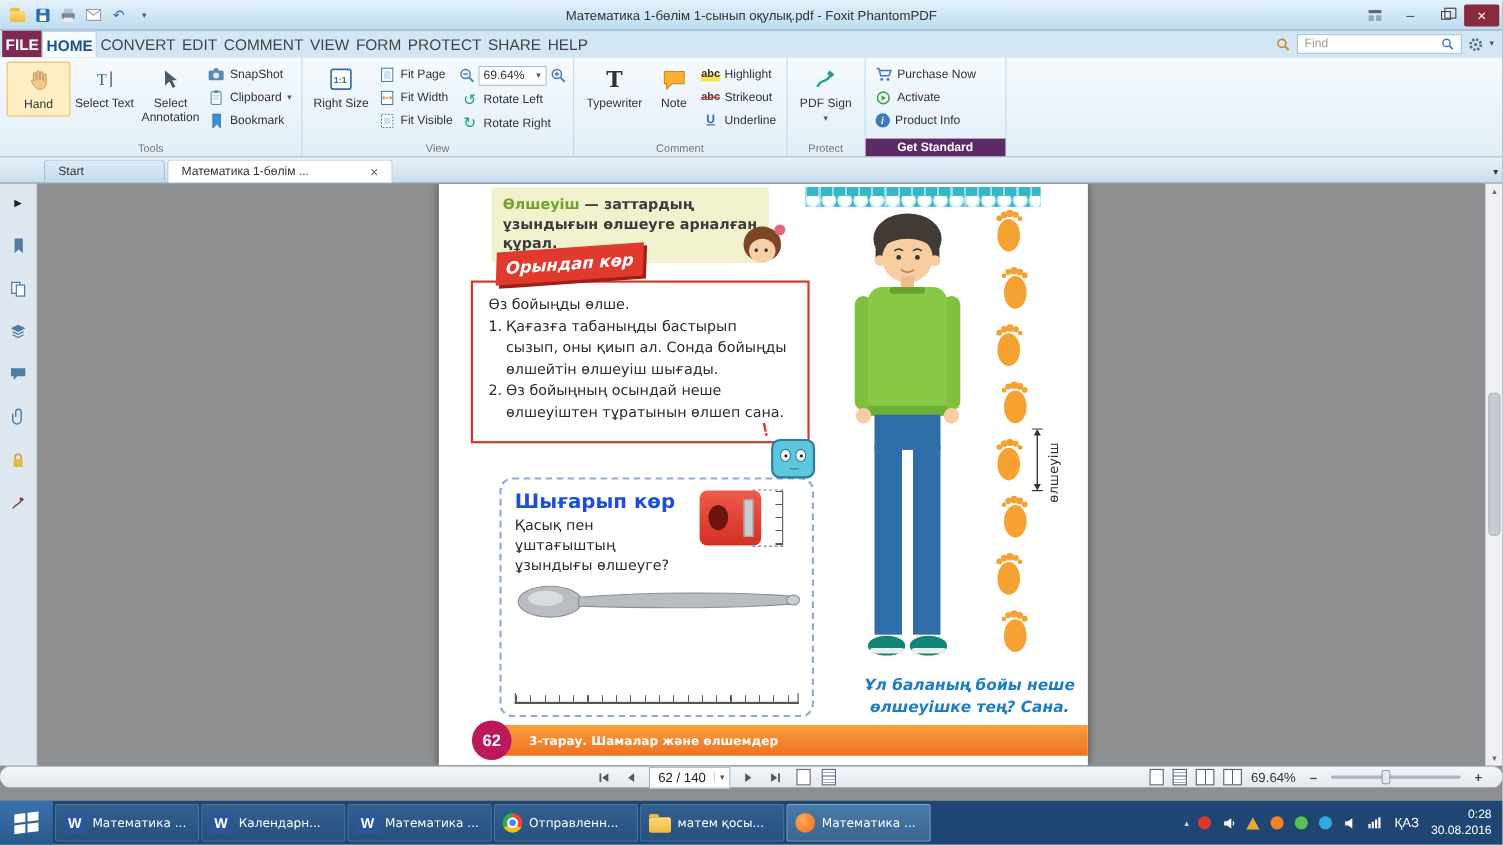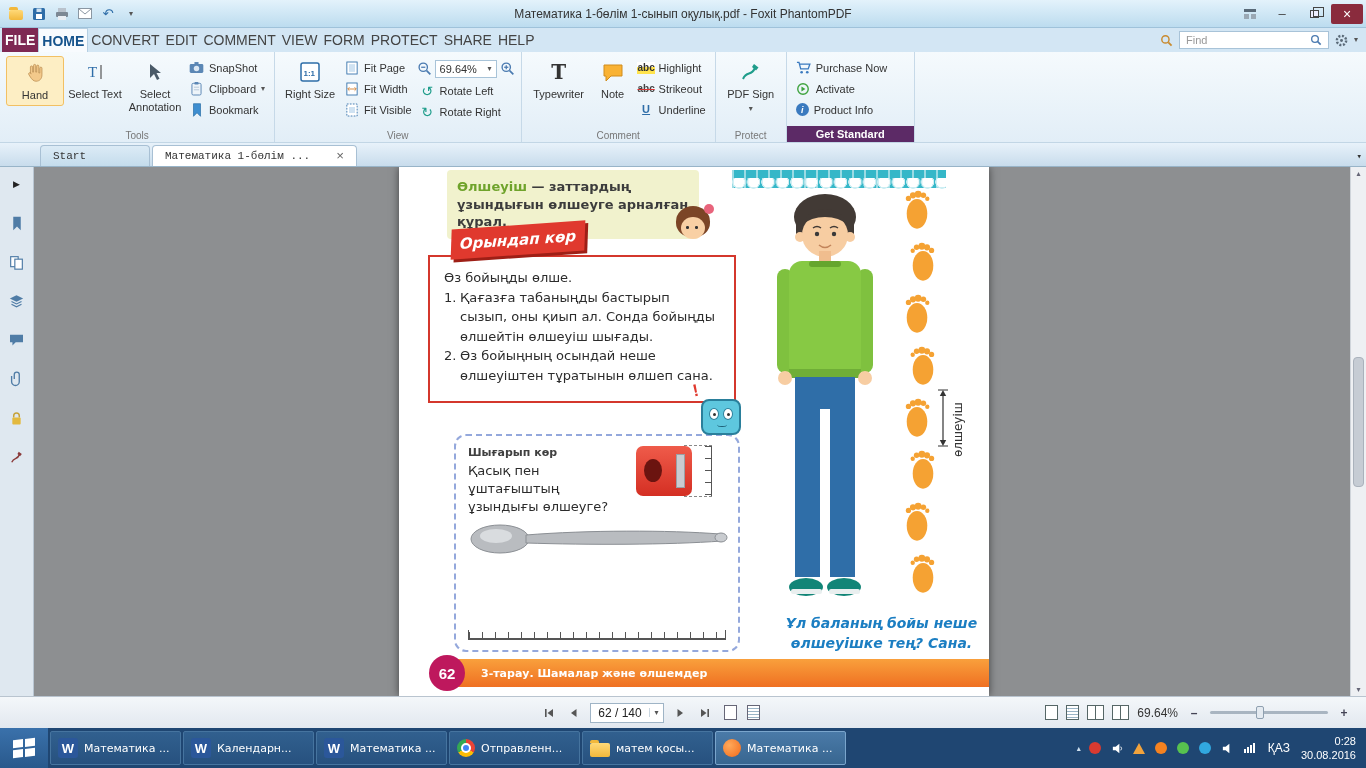--- a/index.html
+++ b/index.html
@@ -49,21 +49,21 @@
            justify-content:space-between;padding:0 4px;color:#333;}
   .abc-hl{font-size:10px;font-weight:bold;color:#333;background:linear-gradient(#fff 45%,#ffe34d 45%);line-height:1.2;}
   .abc-st{font-size:10px;font-weight:bold;color:#444;text-decoration:line-through;text-decoration-color:#d33;line-height:1.2;}
   .u-ic{font-size:11px;font-weight:bold;color:#2e6da8;text-decoration:underline;line-height:1.2;}
   .t-ic{font-family:"DejaVu Serif","Liberation Serif",serif;font-size:20px;font-weight:bold;color:#333;line-height:1;}
   .banner{position:absolute;bottom:0;left:0;right:0;height:16px;background:#5c2a66;color:#fff;font-size:11px;font-weight:bold;
           display:flex;align-items:center;justify-content:center;}
 
   
   .tabbar{position:absolute;top:143px;left:0;right:0;height:24px;background:linear-gradient(#e8f2fa,#c8dcec);
-          display:flex;align-items:flex-end;padding-left:40px;border-bottom:1px solid #98b4c8;font-family:Liberation Mono, monospace;}
+          display:flex;align-items:flex-end;padding-left:40px;border-bottom:1px solid #98b4c8;}
   .dtab{height:21px;display:flex;align-items:center;padding:0 12px;font-size:11px;color:#333;border:1px solid #a8c0d4;
         border-bottom:none;border-radius:4px 4px 0 0;background:linear-gradient(#dcebf6,#c4dcec);margin-right:2px;min-width:110px;}
   .dtab.active{background:#fff;width:205px;justify-content:space-between;}
   .tclose{color:#666;font-size:13px;margin-left:10px;line-height:1;}
   .tabbar-arrow{position:absolute;right:4px;bottom:4px;font-size:9px;color:#333;}
 
   
   .main{position:absolute;top:167px;left:0;right:0;height:529px;display:flex;}
   .sidebar{width:34px;background:#dfe8f0;border-right:1px solid #b9c6d2;display:flex;flex-direction:column;align-items:center;
            padding-top:8px;gap:21px;}
@@ -99,21 +99,21 @@
   .t-item .tx{flex:1;}
   .mascot{left:296px;top:218px;width:52px;height:50px;z-index:4;}
   .m-body{position:absolute;bottom:0;left:6px;width:40px;height:36px;background:#5ec7de;border:2px solid #2a7f9b;border-radius:8px;}
   .m-eye{position:absolute;top:7px;width:10px;height:12px;background:#fff;border:1px solid #2a7f9b;border-radius:50%;}
   .m-eye::after{content:"";position:absolute;left:3px;top:4px;width:3px;height:3px;background:#333;border-radius:50%;}
   .m-eye.l{left:6px;} .m-eye.r{right:6px;}
   .m-smile{position:absolute;left:14px;bottom:6px;width:10px;height:5px;border-bottom:1.5px solid #1d5e74;border-radius:50%;}
   .exclaim{position:absolute;left:-2px;top:-4px;color:#e0392e;font-weight:bold;font-size:17px;transform:rotate(-12deg);}
   .exbox{left:55px;top:267px;width:286px;height:218px;border:2px dashed #94a8dc;border-radius:12px;background:#fff;padding:10px 12px;
          font-family:"DejaVu Sans",sans-serif;}
-  .ex-title{color:#404040;font-weight:bold;font-size:11px;}
+  .ex-title{color:#1d4ed8;font-weight:bold;font-size:18px;}
   .ex-q{font-size:13px;width:165px;line-height:1.4;margin-top:3px;color:#2c2c2c;}
   .sharpener{position:absolute;top:10px;right:46px;width:56px;height:50px;background:linear-gradient(#ef5b4a,#d42f23);border-radius:7px;}
   .sh-hole{position:absolute;left:8px;top:13px;width:18px;height:23px;background:#6b1410;border-radius:50%;}
   .sh-blade{position:absolute;right:7px;top:8px;width:9px;height:34px;background:#c9ccd1;border:1px solid #9aa0a6;}
   .sharp-measure{position:absolute;top:10px;right:26px;width:7px;height:50px;border-right:1.5px solid #555;
                  background:repeating-linear-gradient(180deg,#555 0 1px,transparent 1px 12px);}
   .dashline{position:absolute;right:26px;width:28px;border-top:1px dashed #888;}
   .dashline.t{top:9px;} .dashline.b{top:60px;}
   .spoon{left:10px;top:118px;}
   .ruler{position:absolute;left:12px;right:12px;bottom:10px;height:10px;border-bottom:2px solid #555;border-left:1.5px solid #555;
@@ -125,22 +125,22 @@
   .measure-label{left:552px;top:214px;height:76px;writing-mode:vertical-rl;transform:rotate(180deg);font-size:12px;color:#333;
                  display:flex;align-items:center;font-family:"DejaVu Sans",sans-serif;}
   .caption{left:380px;top:446px;width:205px;text-align:center;color:#1b7ec2;font-weight:bold;font-style:italic;font-size:14px;
            line-height:1.45;font-family:"DejaVu Sans",sans-serif;}
   .footer-band{left:46px;top:492px;right:0;height:28px;background:linear-gradient(#f9a03c,#ef7022);border-radius:14px 0 0 14px;
                display:flex;align-items:center;padding-left:36px;color:#fff;font-size:11px;font-weight:bold;font-family:"DejaVu Sans",sans-serif;}
   .page-circle{left:30px;top:488px;width:36px;height:36px;border-radius:50%;background:#be185d;color:#fff;font-weight:bold;
                font-size:15px;display:flex;align-items:center;justify-content:center;z-index:2;}
 
   
-  .statusbar{position:absolute;top:696px;left:0;right:0;height:32px;background:linear-gradient(#f4f7fa,#e2e8ef);
-             border-top:1px solid #b9c4cf;}
+  .statusbar{position:absolute;top:696px;left:0;right:0;height:20px;background:linear-gradient(#f4f7fa,#e2e8ef);
+             border-top:1px solid #b9c4cf;border-radius:14px;}
   .nav{position:absolute;left:540px;top:0;height:100%;display:flex;align-items:center;gap:7px;}
   .navbtn{width:18px;height:18px;display:flex;align-items:center;justify-content:center;}
   .pagefield{display:flex;align-items:center;background:#fff;border:1px solid #9fb4c6;height:20px;}
   .pf{width:58px;border:none;outline:none;font-size:12px;text-align:center;font-family:inherit;color:#222;}
   .pf-arrow{width:14px;text-align:center;font-size:8px;color:#555;border-left:1px solid #c9d6e0;}
   .mini-doc{width:13px;height:15px;border:1px solid #667;background:#fff;margin-left:3px;}
   .mini-doc.grid{background:repeating-linear-gradient(#fff 0 2px,#9ab4c6 2px 3px);}
   .zoomctrl{position:absolute;right:14px;top:0;height:100%;display:flex;align-items:center;gap:8px;font-size:12px;color:#333;}
   .lay{width:13px;height:15px;border:1px solid #566;background:#fff;}
   .lay.c{background:repeating-linear-gradient(#fff 0 2px,#9ab4c6 2px 3px);}

